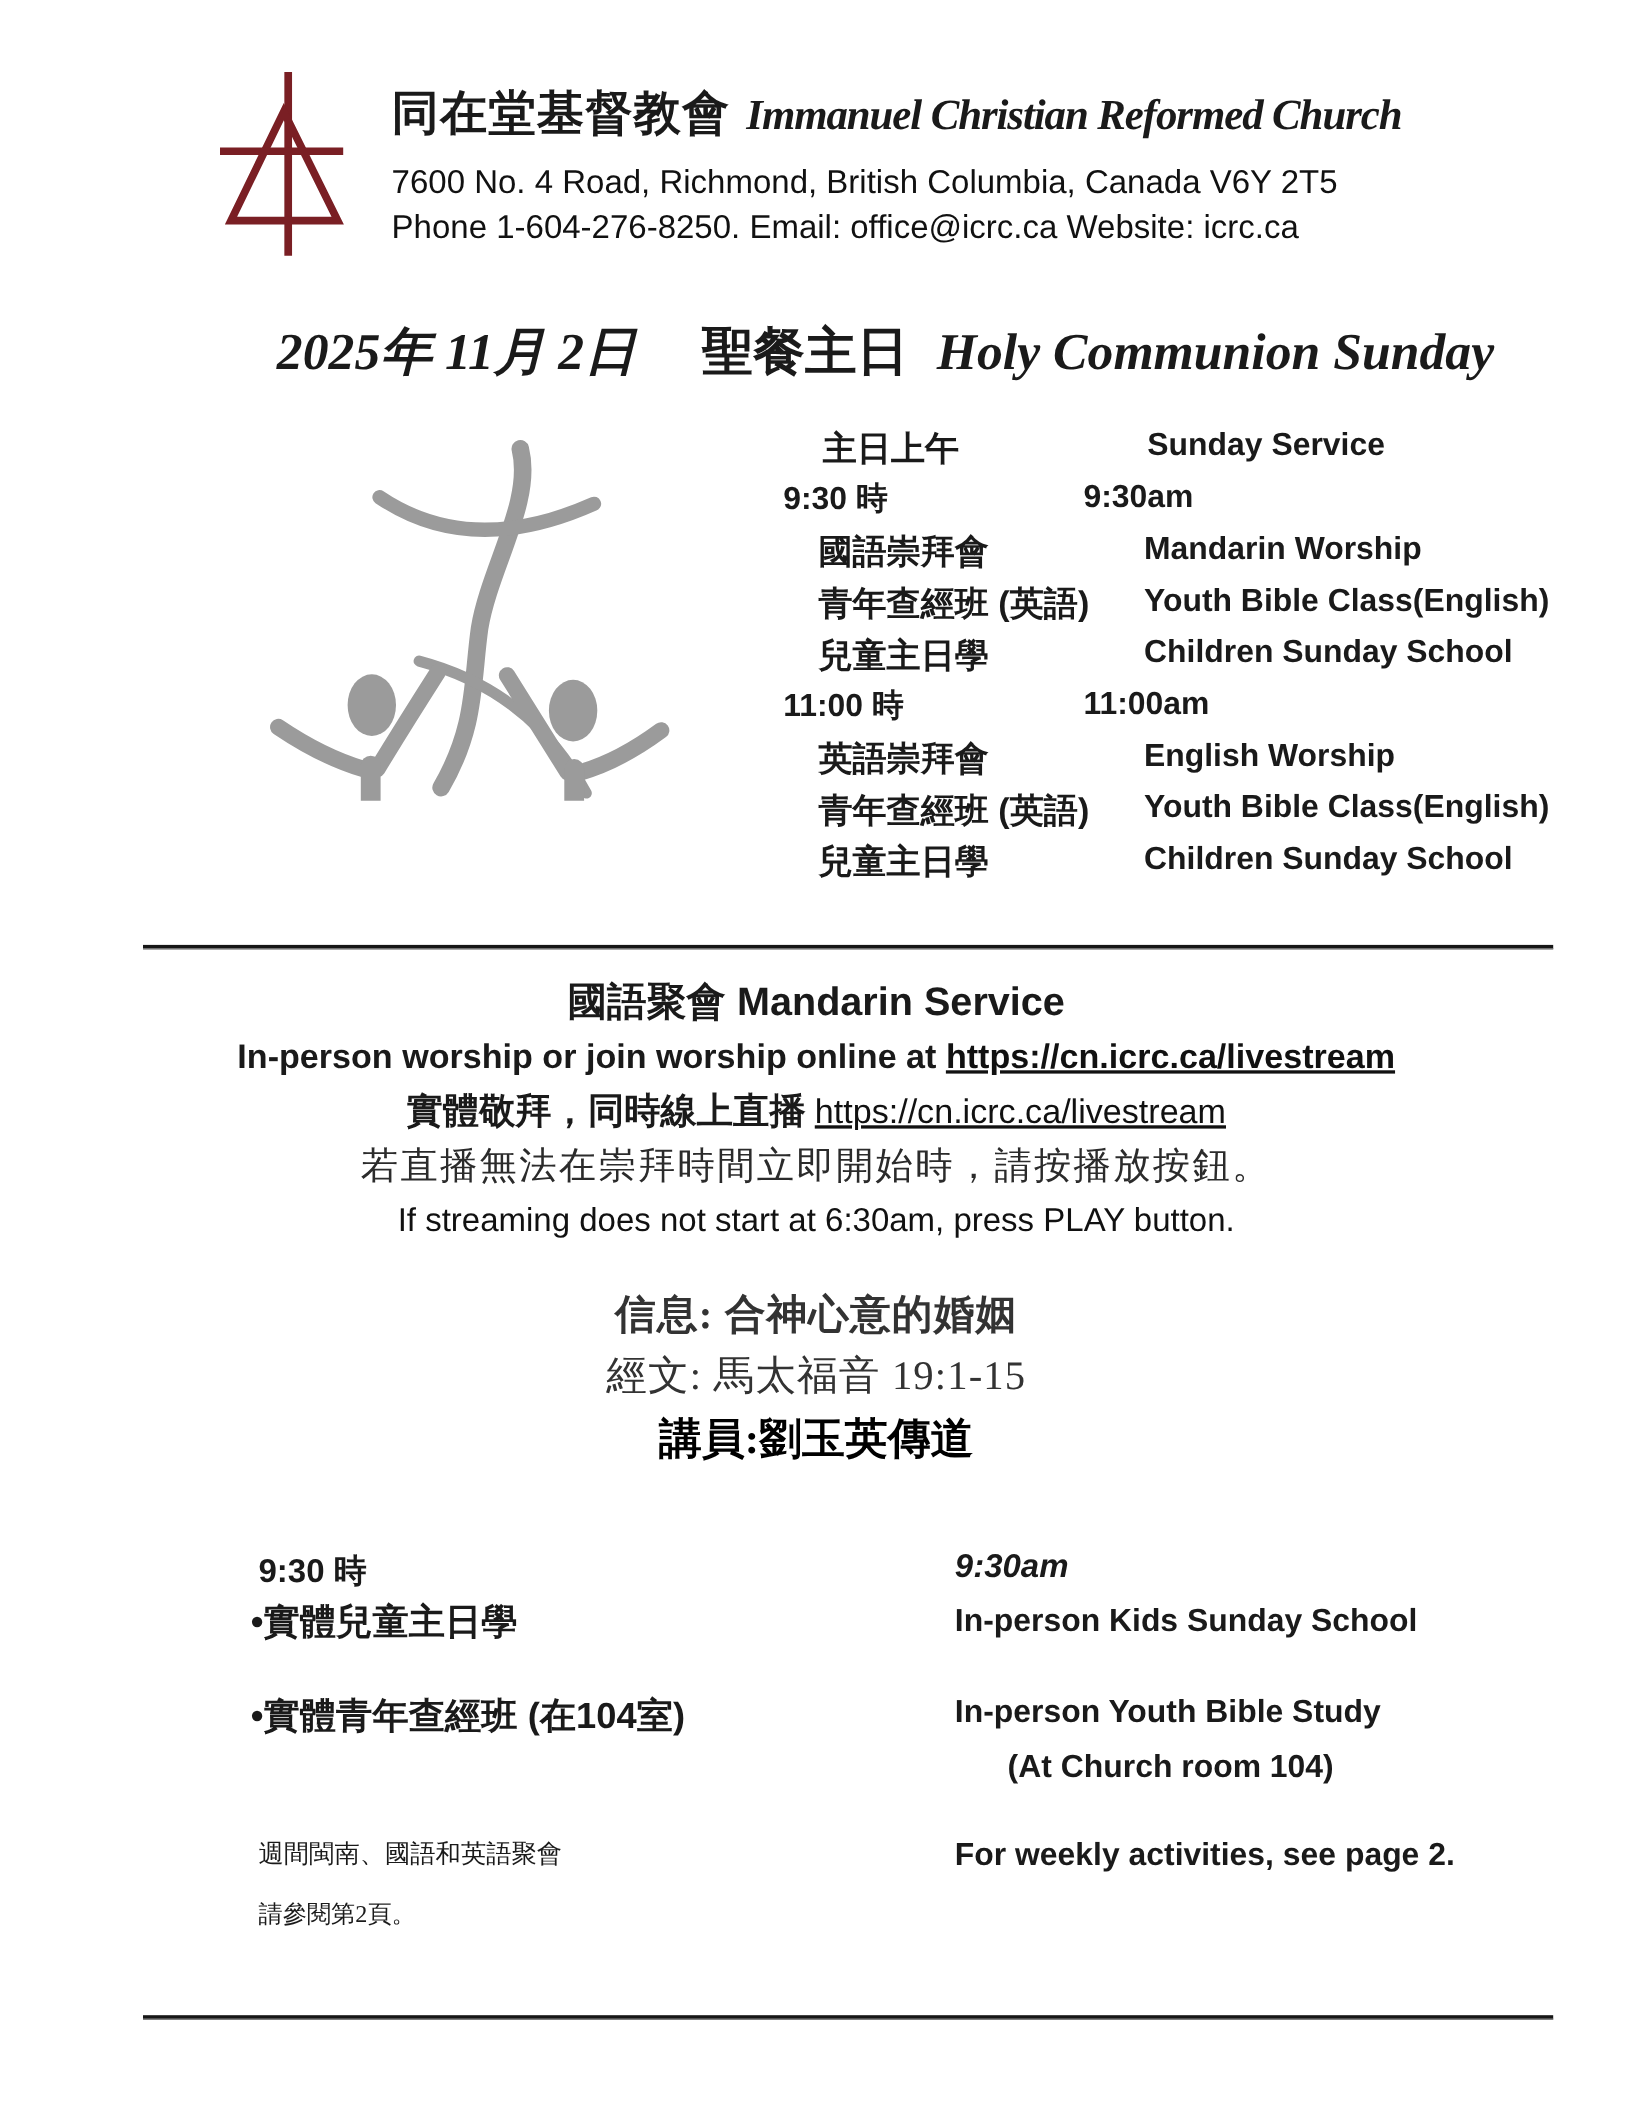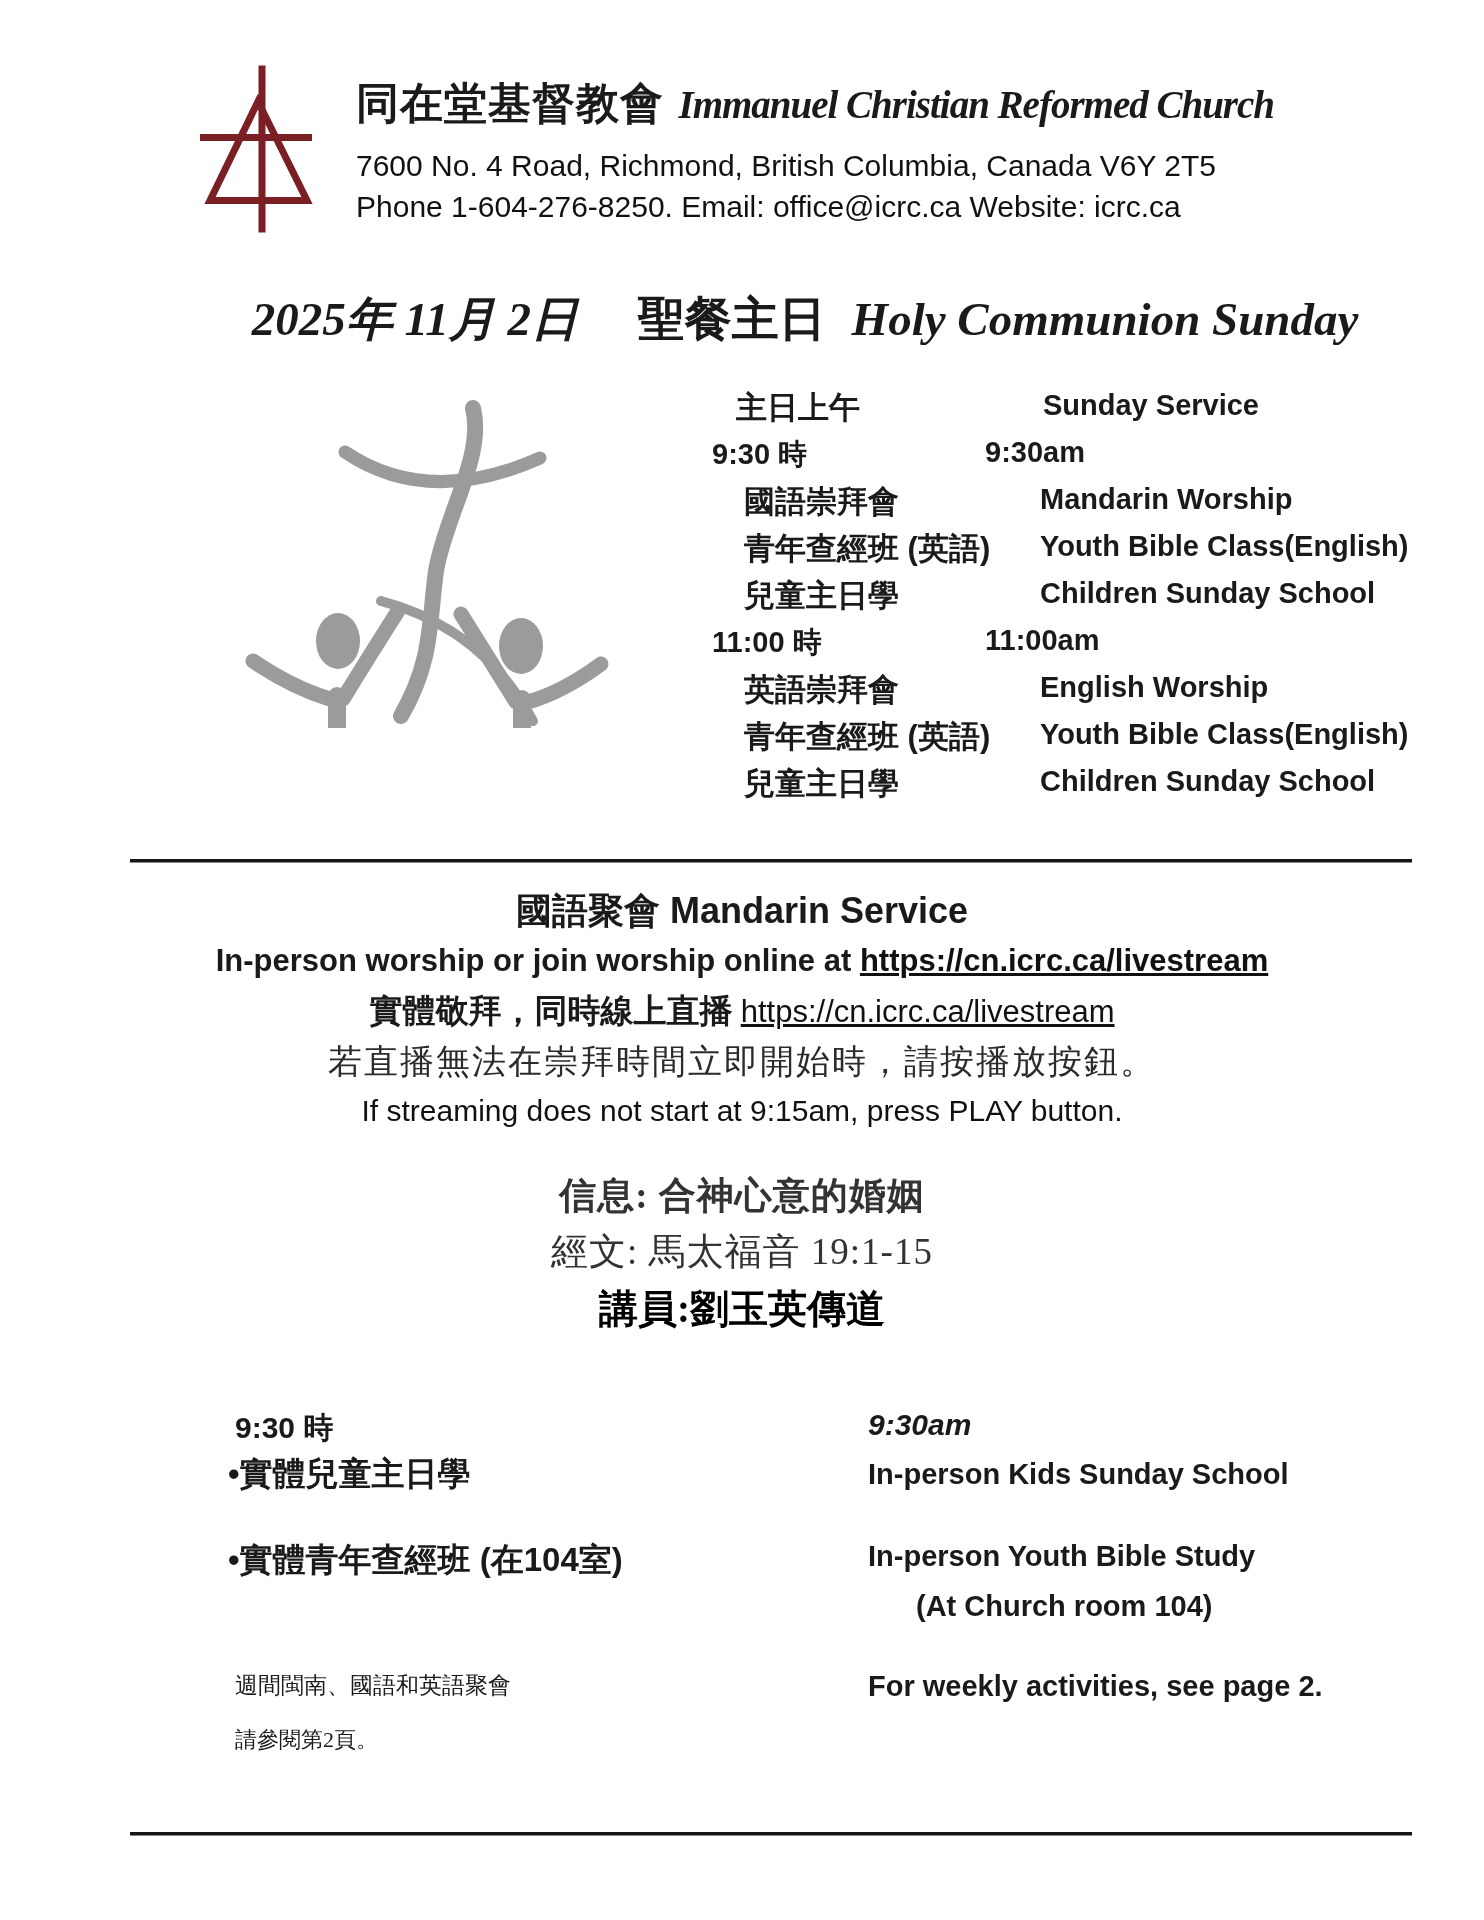--- a/index.html
+++ b/index.html
@@ -19,21 +19,21 @@
     font-family:"Liberation Serif",serif;font-weight:700;font-size:47px;}
   .date-zh{font-style:italic;margin-top:46px;}
   .title-zh{margin-left:48px;font-style:normal;}
   .title-en{font-style:italic;margin-left:14px;}
   
   .figure-graphic{position:absolute;left:233px;top:396px;width:388px;height:332px;}
   .sched{position:absolute;font-weight:700;white-space:nowrap;}
   .sched-zh{left:700px;top:384px;width:310px;font-size:31px;}
   .sched-en{left:985px;top:382px;width:440px;font-size:29px;}
   .sched div{height:47px;line-height:47px;}
-  .zh-h{margin-left:36px;}
+  .zh-h{margin-left:48px;}
   .zh-t{margin-left:12px;font-size:29px;}
   .zh-i{margin-left:44px;}
   .en-h{margin-left:58px;}
   .en-t{margin-left:0px;}
   .en-i{margin-left:55px;}
   
   .divider{position:absolute;left:130px;width:1282px;height:3px;background:#161616;border-bottom:1px solid #888;}
   .divider-1{top:859px;}
   .divider-2{top:1832px;}
   
@@ -151,21 +151,21 @@
     </div>
     <div class="m-line">
       <span>In-person worship or join worship online at </span>
       <a class="m-link m-link-en" href="#">https://cn.icrc.ca/livestream</a>
     </div>
     <div class="m-line">
       <span class="zh">實體敬拜，同時線上直播 </span>
       <a class="m-link" href="#">https://cn.icrc.ca/livestream</a>
     </div>
     <div class="m-note-zh">若直播無法在崇拜時間立即開始時，請按播放按鈕。</div>
-    <div class="m-note-en">If streaming does not start at 9:15am, press PLAY button.</div>
+    <div class="m-note-en">If streaming does not start at 6:30am, press PLAY button.</div>
   </div>
 
   <div class="message">
     <div class="msg-topic">信息: 合神心意的婚姻</div>
     <div class="msg-scripture">經文: 馬太福音 19:1-15</div>
     <div class="msg-speaker">講員:劉玉英傳道</div>
   </div>
 
   <div class="act a-time-zh">9:30 時</div>
   <div class="act a-time-en">9:30am</div>

